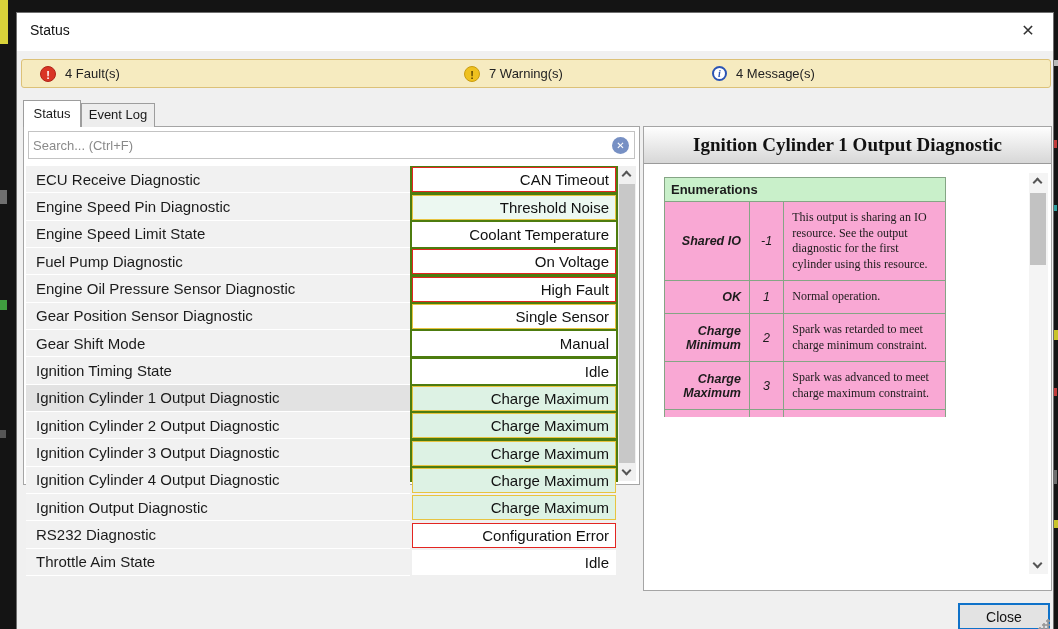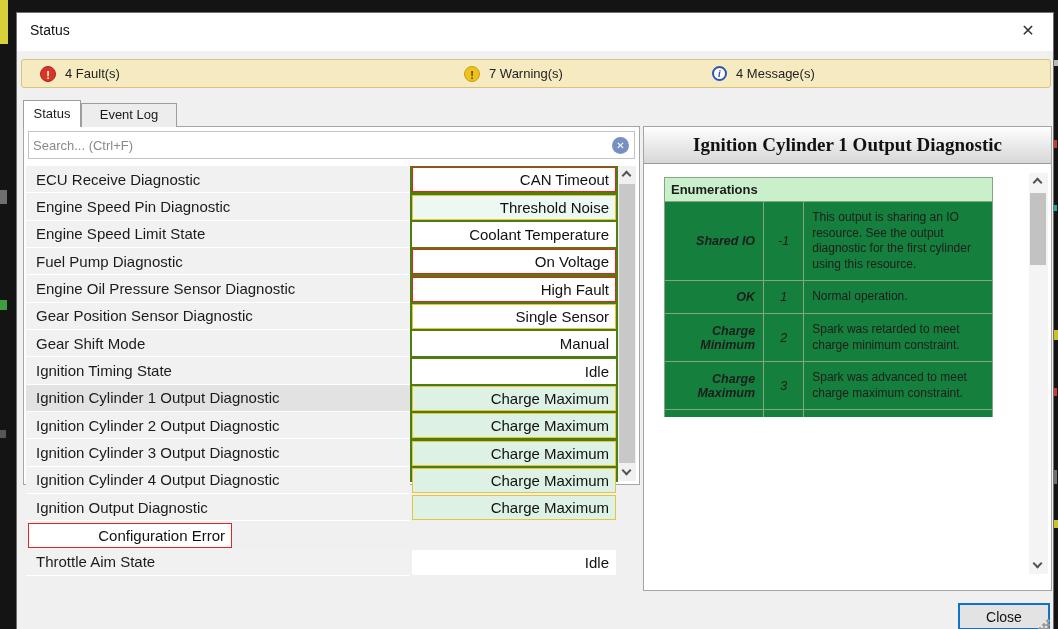--- a/index.html
+++ b/index.html
@@ -29,21 +29,21 @@
   .badge.fault { background:#d93526; color:#fff; border:1px solid #b02318; }
   .badge.warn  { background:#efc11e; color:#5c4500; border:1px solid #c99c10; }
   .badge.info  { background:#fff; color:#2b54b4; border:2px solid #2b54b4; width:15px; height:15px;
     line-height:12px; font-size:10px; font-style:italic; font-family:"Liberation Serif",serif; }
 
   
   .tab { position:absolute; font-size:13px; color:#1a1a1a; text-align:center;
     border:1px solid #9d9d9d; border-bottom:none; cursor:pointer; }
   .tab.active { left:6px; top:87px; width:58px; height:27px; line-height:25px;
     background:#ffffff; z-index:3; }
-  .tab.inactive { left:64px; top:90px; width:96px; height:24px; line-height:22px;
+  .tab.inactive { left:64px; top:90px; width:74px; height:24px; line-height:22px;
     background:#ededed; z-index:2; }
 
   
   .leftpanel { position:absolute; left:6px; top:113px; width:617px; height:359px;
     background:#ffffff; border:1px solid #a5a5a5; z-index:1; }
   .searchwrap { position:absolute; left:4px; top:4px; width:607px; height:28px;
     border:1px solid #c3c3c3; background:#fff; }
   .searchwrap input { position:absolute; left:4px; top:2px; width:572px; height:22px;
     border:none; outline:none; font-size:13px; color:#333;
     font-family:"Liberation Sans",sans-serif; }
@@ -80,27 +80,27 @@
 
   
   .rightpanel { position:absolute; left:626px; top:113px; width:409px; height:465px;
     background:#ffffff; border:1px solid #a5a5a5; }
   .dheader { position:absolute; left:0; top:0; width:100%; height:37px;
     background:linear-gradient(#fefefe,#d7d7d7); border-bottom:1px solid #9a9a9a;
     font-family:"Liberation Serif","DejaVu Serif",serif; font-weight:bold; font-size:19px;
     color:#111; text-align:center; line-height:36px; white-space:nowrap; overflow:hidden; }
   .dbody { position:absolute; left:0; top:38px; right:0; bottom:0; overflow:hidden; }
 
-  table.enums { position:absolute; left:20px; top:12px; width:329px;
-    border-collapse:collapse; background:#15803d; }
+  table.enums { position:absolute; left:20px; top:12px; width:282px;
+    border-collapse:collapse; background:#f9a8d4; }
   table.enums th, table.enums td { border:1px solid #85a585; color:#1c1c1c; }
   table.enums th { background:#c9f0ca; font-size:13px; text-align:left; padding:4px 6px; }
   td.ename { width:84px; font-size:12.5px; font-weight:bold; font-style:italic; padding:8px;text-align:right; }
   td.eval  { width:34px; font-size:12.5px; font-style:italic; text-align:center; }
-  td.edesc { width:160px; font-size:12px; padding:8px; line-height:1.3; }
+  td.edesc { width:160px; font-size:12px; padding:8px; line-height:1.3;font-family:Liberation Serif, serif; }
   tr.sliver td { height:7px; border-bottom:none; }
 
   .vs-right { right:3px; top:8px; bottom:16px; background:#f4f4f4; width:19px; }
   .vs-right .vs-thumb { top:20px; height:72px; background:#c2c2c2; }
 
   
   .closebtn { position:absolute; left:941px; top:590px; width:92px; height:27px;
     background:#e3e3e3; border:2px solid #0f72c9; font-size:14px; color:#111;
     font-family:"Liberation Sans",sans-serif; cursor:pointer; }
   .grip { position:absolute; right:3px; bottom:2px; width:12px; height:12px;
@@ -211,20 +211,21 @@
         </div>
         <div class="row">
           <div class="lab">Ignition Cylinder 4 Output Diagnostic</div>
           <div class="val sev-warning fill-mint">Charge Maximum</div>
         </div>
         <div class="row">
           <div class="lab">Ignition Output Diagnostic</div>
           <div class="val sev-warning fill-mint">Charge Maximum</div>
         </div>
         <div class="row">
+          <div class="lab">RS232 Diagnostic</div>
           <div class="val sev-fault fill-white">Configuration Error</div>
         </div>
         <div class="row">
           <div class="lab">Throttle Aim State</div>
           <div class="val sev-none fill-white">Idle</div>
         </div>
       </div>
     <div class="vscroll vs-left">
       <div class="vs-arrow up">
           <span class="chev u"></span>

